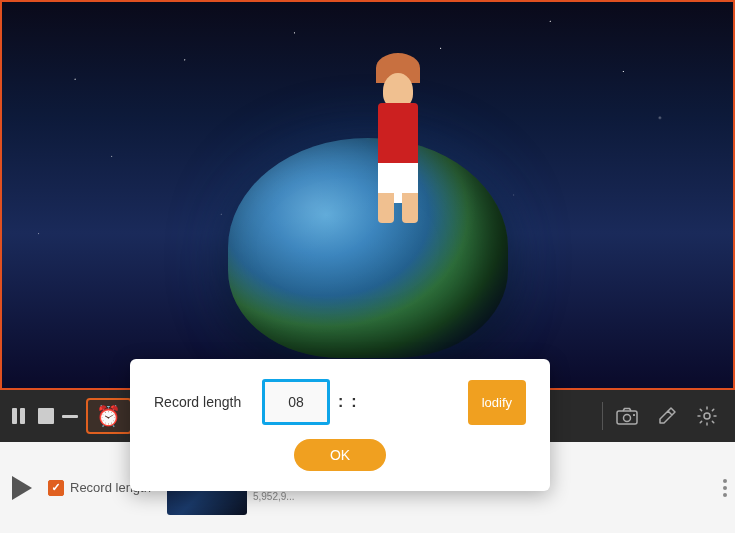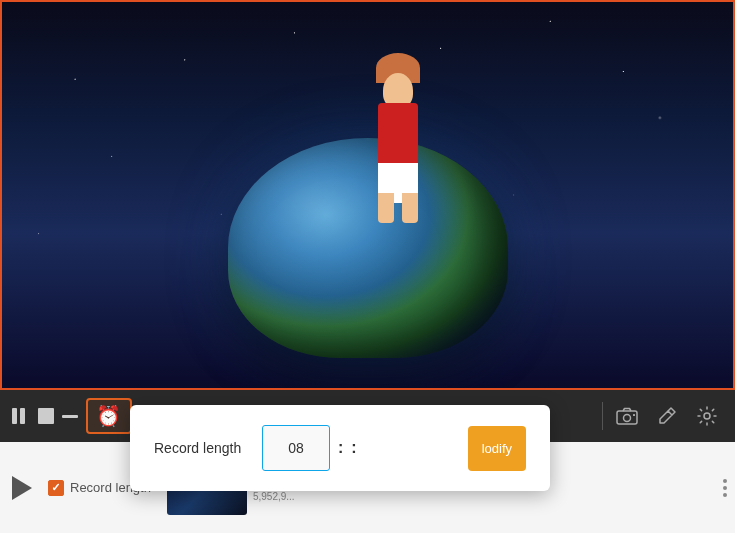--- a/index.html
+++ b/index.html
@@ -344,21 +344,21 @@
 
     .popup-label {
       font-size: 14px;
       color: #333;
       min-width: 100px;
     }
 
     .time-input {
       width: 68px;
       height: 46px;
-      border: 1px solid #0ea5e9;
+      border: 3px solid #0ea5e9;
       border-radius: 3px;
       text-align: center;
       font-size: 14px;
       color: #333;
       background: #f9f9f9;
     }
 
     .colon {
       font-size: 16px;
       color: #333;
@@ -488,13 +488,16 @@
 </div>
 
 <div id="record-popup">
   <div class="popup-row">
     <span class="popup-label">Record length</span>
     <input class="time-input" type="text" value="08" style="">
     <span class="colon">:</span>
     <span class="colon">:</span>
     <button class="modify-btn">lodify</button>
   </div>
+  <div class="ok-btn-row">
+    <button class="ok-btn">OK</button>
+  </div>
 </div>
 
 </body></html>

